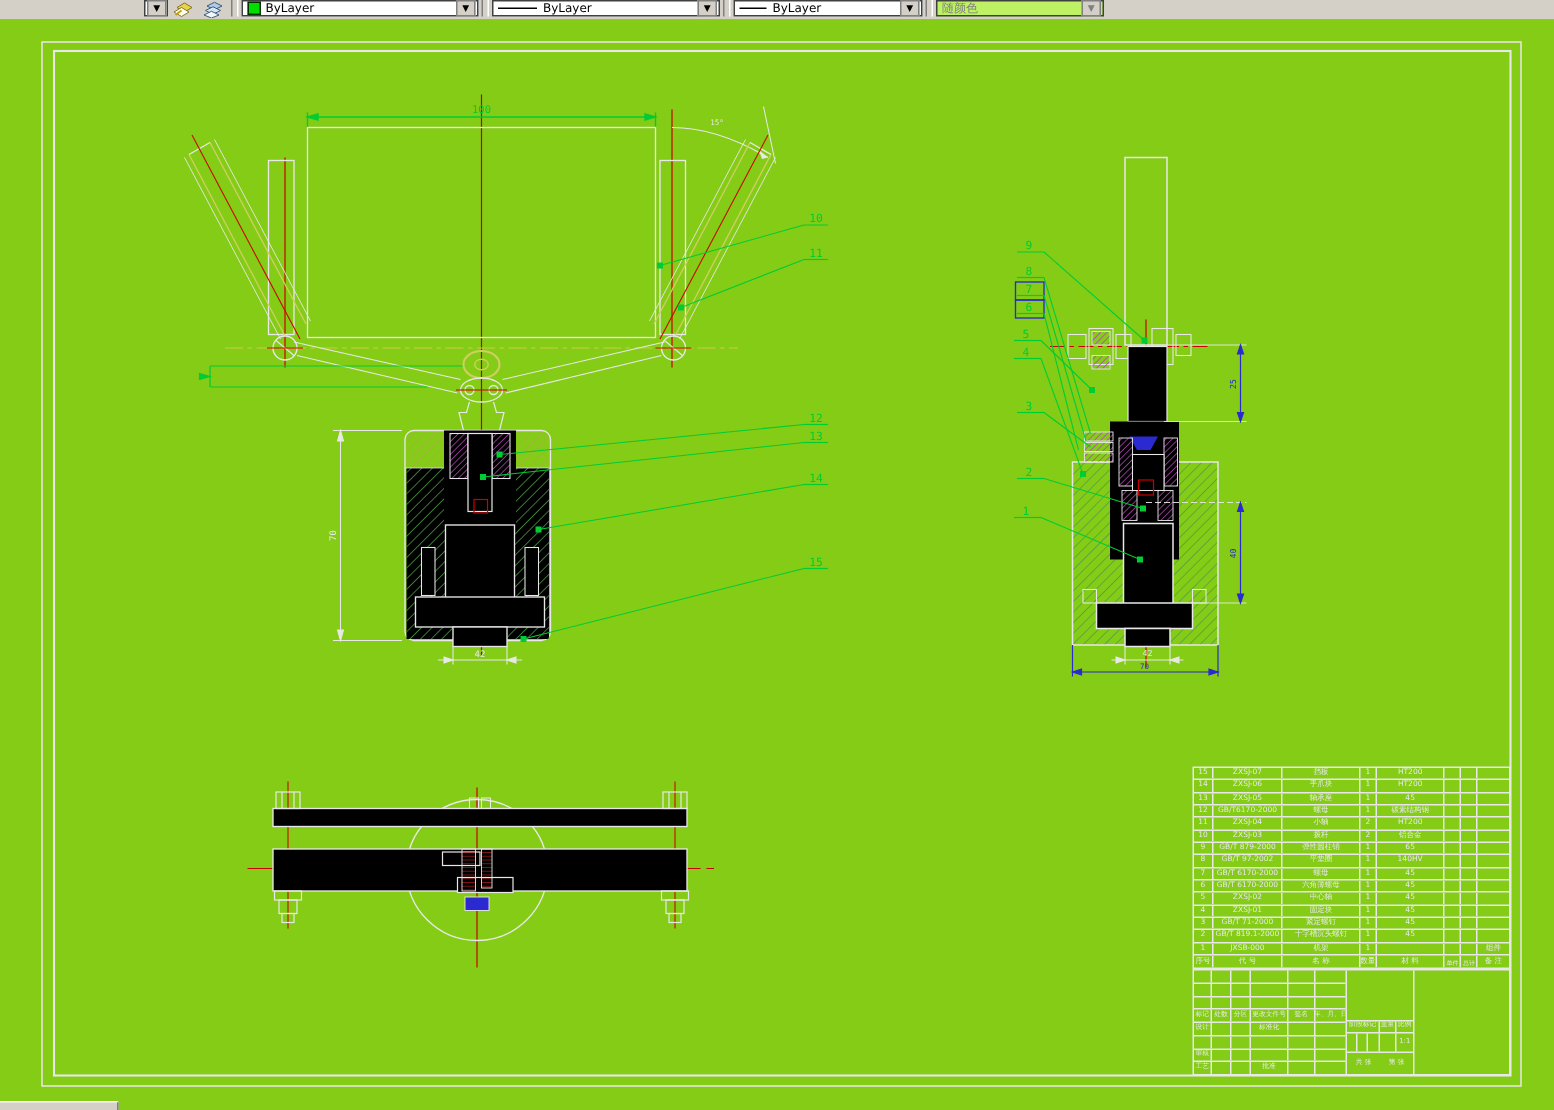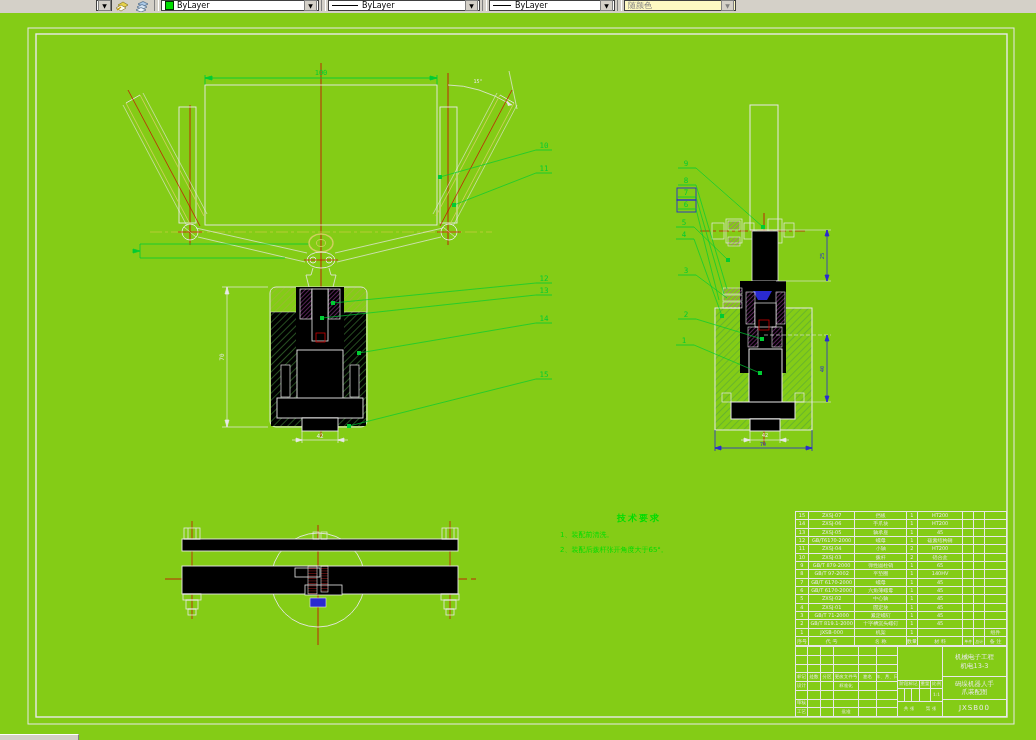--- a/index.html
+++ b/index.html
@@ -6,21 +6,21 @@
   .screen{position:relative;width:1036px;height:740px;overflow:hidden;background:#000;
           font-family:"DejaVu Sans",sans-serif;}
   
   .toolbar{position:absolute;left:0;top:0;width:1036px;height:13px;background:#d4d0c8;
            border-bottom:1px solid #808080;display:flex;align-items:flex-start;font-size:8px;color:#000;}
   .tb-sep{width:3px;height:11px;border-left:1px solid #808080;border-right:1px solid #fff;margin:0 2px;}
   .combo{height:11px;background:#fff;border:1px solid #404040;display:flex;align-items:center;
          padding:0 1px 0 3px;box-sizing:border-box;}
   .combo .arrow{margin-left:auto;width:11px;height:9px;background:#d4d0c8;border:1px solid #808080;
                 display:flex;align-items:center;justify-content:center;font-size:6px;color:#000;}
-  .combo.disabled{background:#fef9c3;color:#808080;}
+  .combo.disabled{background:#bef264;color:#808080;}
   .combo.disabled .arrow{color:#808080;}
   .swatch{width:7px;height:7px;background:#00dd00;border:1px solid #003300;margin-right:3px;}
   .linesample{width:26px;height:1px;background:#000;margin-right:4px;}
   .tbbtn{width:20px;height:12px;display:flex;align-items:center;justify-content:center;}
   .combo-label{white-space:nowrap;overflow:hidden;}
   
   .canvas{position:absolute;left:0;top:13px;width:1036px;height:727px;background:#84cc16;}
   .notch{position:absolute;left:0;top:734px;width:78px;height:6px;background:#d4d0c8;
          border-top:1px solid #fff;border-right:1px solid #808080;}
   
@@ -453,25 +453,20 @@
       <rect x="321" y="519" width="6" height="7" fill="none" stroke="#e8e8e8" stroke-width="0.7"></rect>
       <rect x="295" y="555" width="25" height="9" fill="#000" stroke="#e8e8e8" stroke-width="0.8"></rect>
       <rect x="305" y="572" width="37" height="10" fill="#000" stroke="#e8e8e8" stroke-width="0.8"></rect>
       <rect x="308" y="553" width="9" height="28" fill="url(#hr)" stroke="#e8e8e8" stroke-width="0.6"></rect>
       <rect x="321" y="553" width="7" height="26" fill="url(#hr)" stroke="#e8e8e8" stroke-width="0.6"></rect>
       <rect x="310" y="585" width="16" height="9" fill="#2a2ad0" stroke="#e8e8e8" stroke-width="0.6"></rect>
     </g>
   </svg>
   </div>
 
-  <div class="techreq">
-    <div class="tr-title">技术要求</div>
-    <div class="tr-item">1、装配前清洗。</div>
-    <div class="tr-item">2、装配后拨杆张开角度大于65°。</div>
-  </div>
 
   <div class="bom">
     <div style="display:flex;flex-direction:column;flex:1;">
         <div class="bom-row">
           <div class="bom-cell c-no">15</div>
           <div class="bom-cell c-code">ZXSJ-07</div>
           <div class="bom-cell c-name">挡板</div>
           <div class="bom-cell c-qty">1</div>
           <div class="bom-cell c-mat">HT200</div>
           <div class="bom-cell c-w1"></div>
@@ -710,27 +705,16 @@
           <div style="width:7px;"></div>
           <div style="width:8px;"></div>
         <div style="width:11px;"></div>
         <div style="flex:1;">1:1</div>
       </div>
       <div class="tb-mbot">
         <span>共 张</span>
         <span>第 张</span>
       </div>
     </div>
-    <div class="tb-right">
-      <div class="tb-org">
-        <div>机械电子工程</div>
-        <div>机电13-3</div>
-      </div>
-      <div class="tb-title">
-        <div>码垛机器人手</div>
-        <div>爪装配图</div>
-      </div>
-      <div class="tb-dwg">JXSB00</div>
-    </div>
   </div>
 
   <div class="notch"></div>
 </div>
 
 </body></html>

